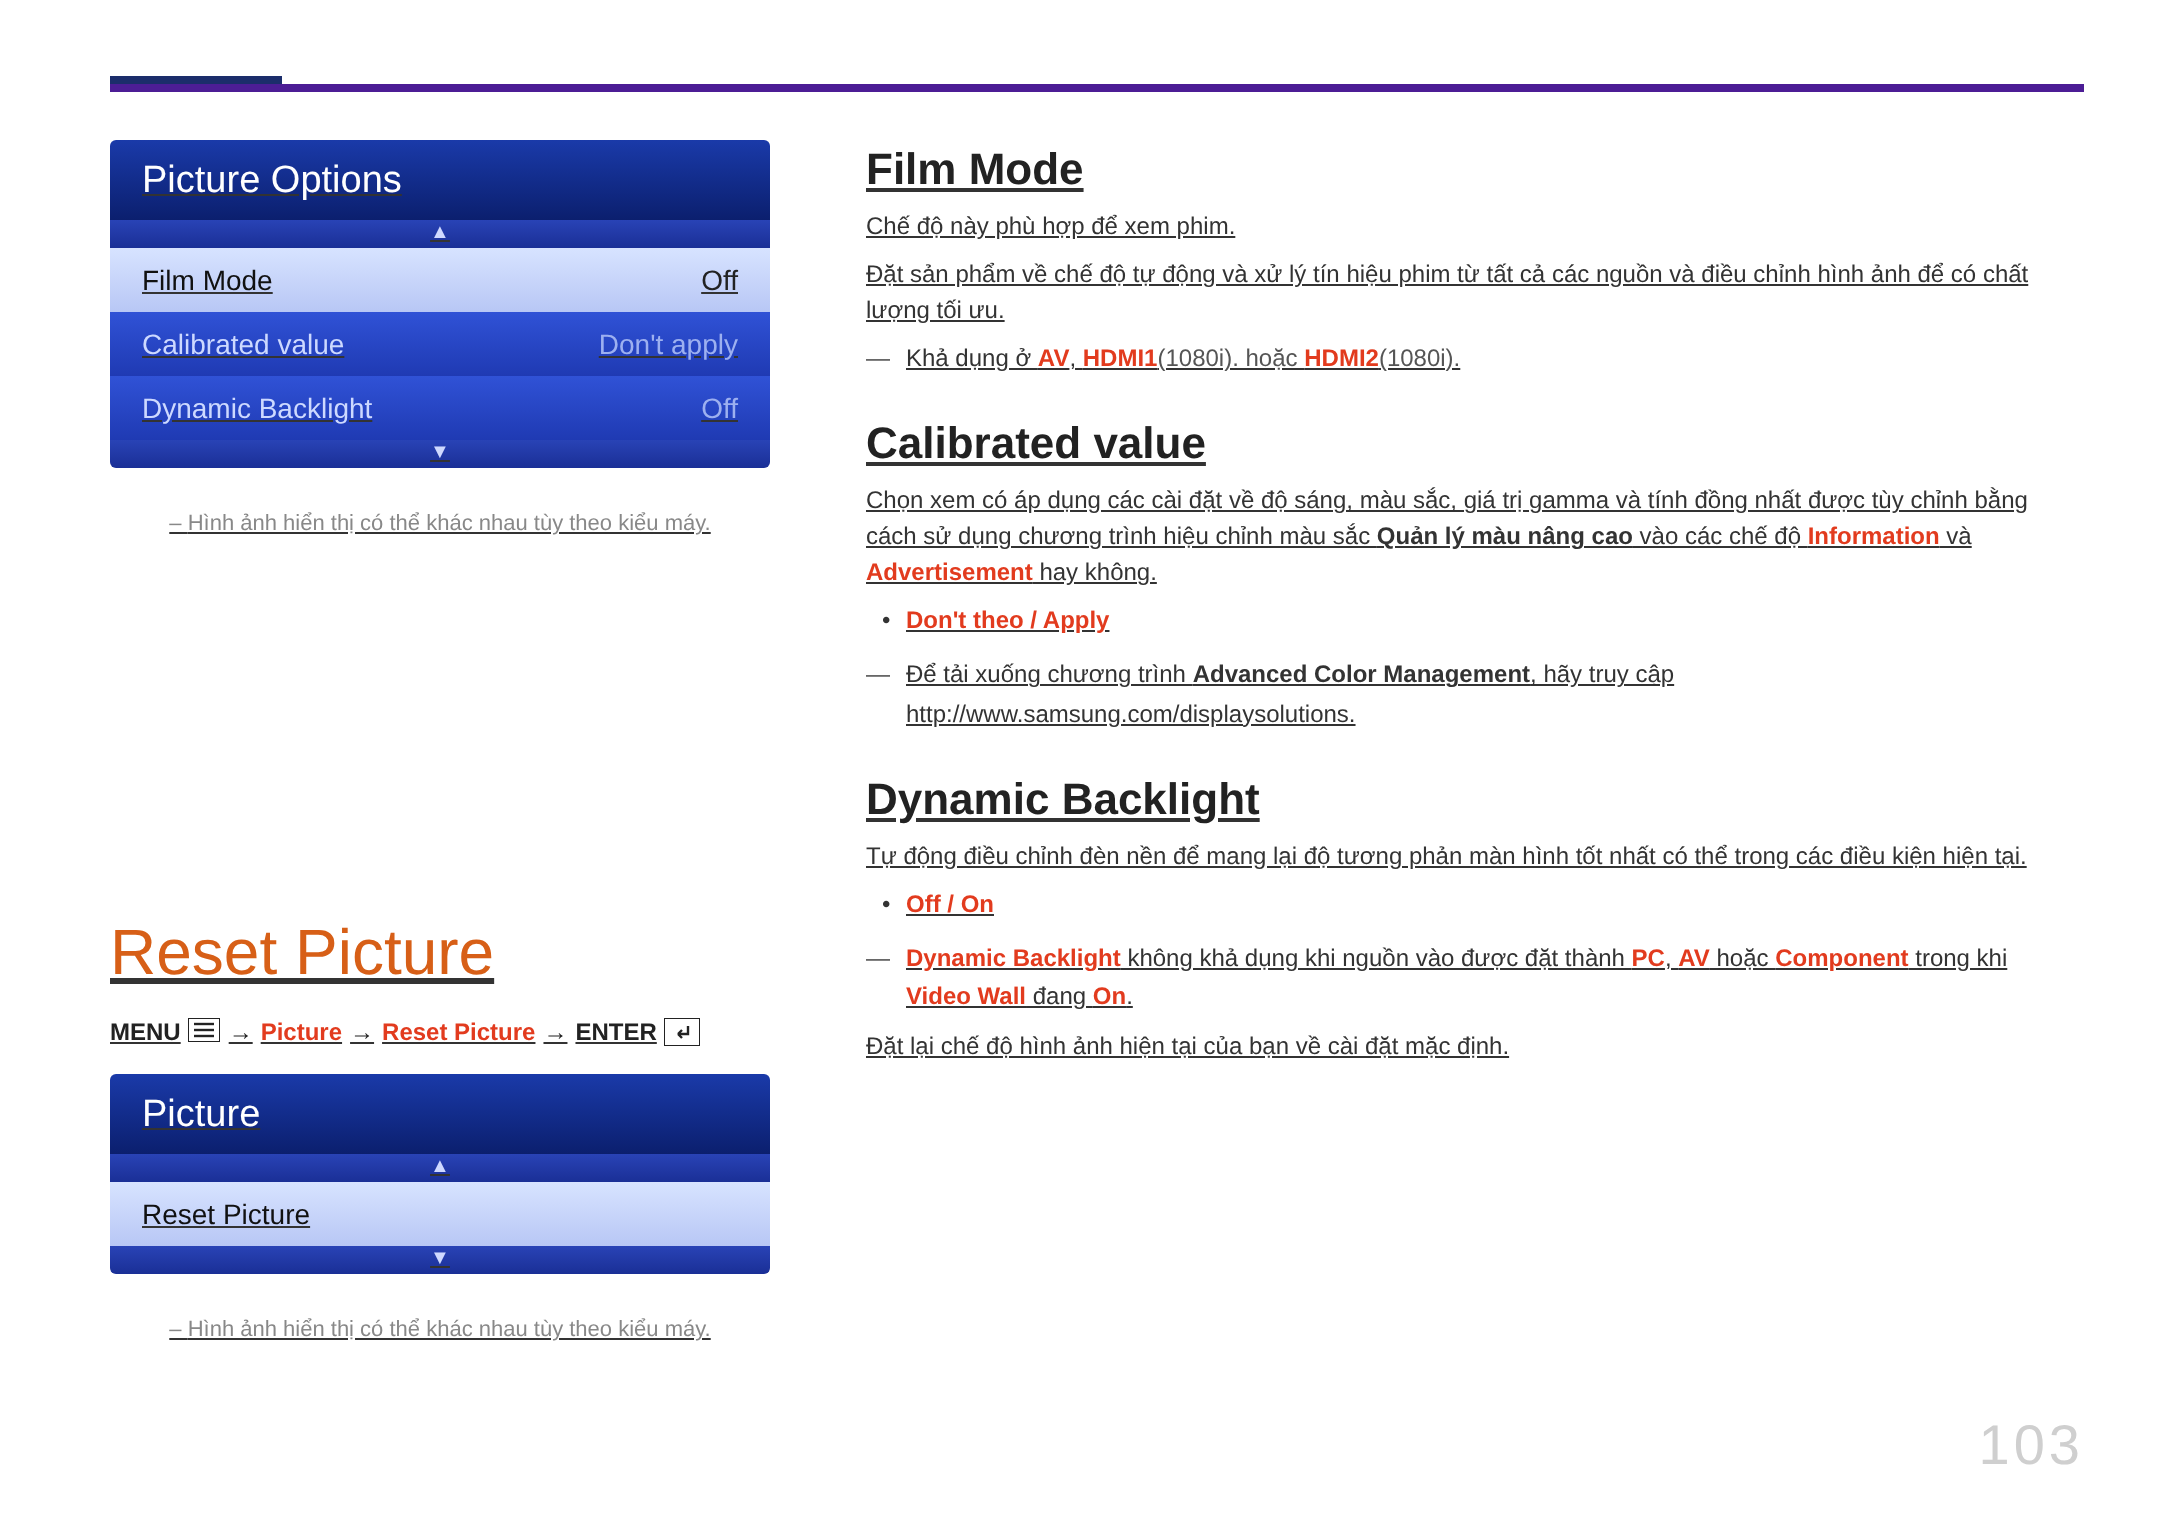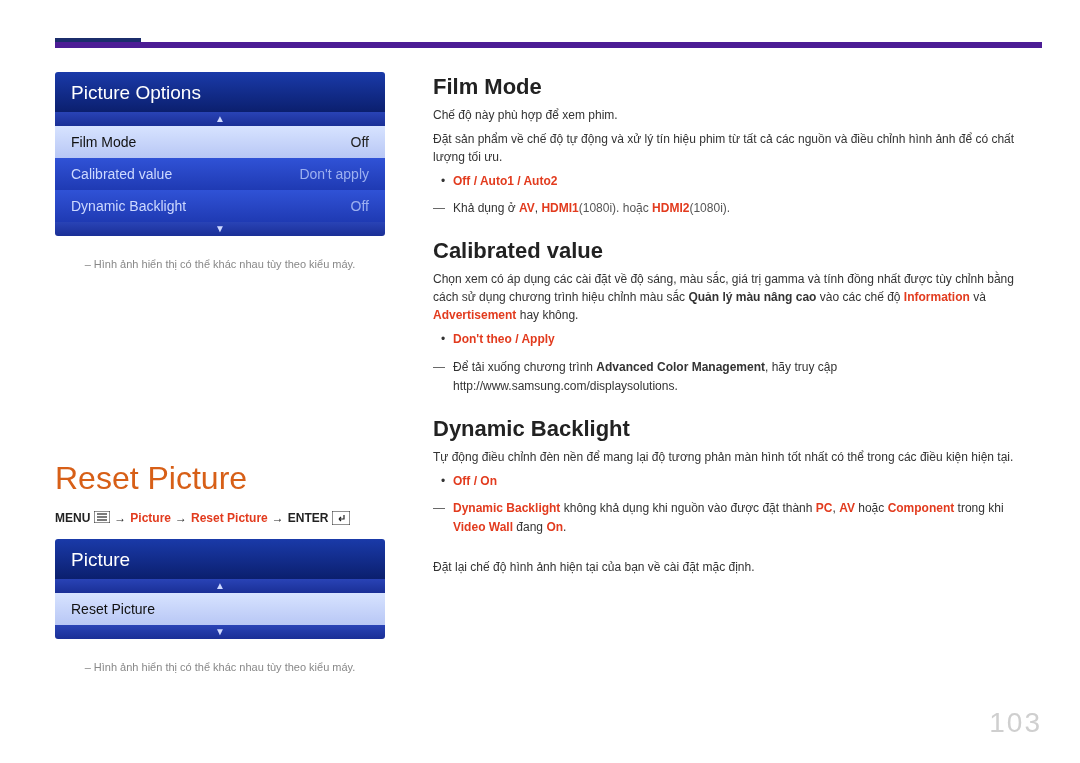--- a/index.html
+++ b/index.html
@@ -11,21 +11,22 @@
     color: #333;
     position: relative;
     overflow: hidden;
   }
   .frame {
     position: absolute;
     left: 55px;
     right: 38px;
     top: 42px;
     bottom: 38px;
-    border-top: 6px solid #4c1d95;
+    border-top: 4px solid #4c1d95;
+    text-decoration: underline;
   }
   .accent {
     position: absolute;
     left: 55px;
     top: 38px;
     width: 86px;
     height: 8px;
     background: #1b2d6b;
   }
   .cols {
@@ -229,23 +230,20 @@
       </div>
 
       <div class="footnote">Hình ảnh hiển thị có thể khác nhau tùy theo kiểu máy.</div>
     </div>
 
     <div class="right">
 
       <h2>Film Mode</h2>
       <p>Chế độ này phù hợp để xem phim.</p>
       <p>Đặt sản phẩm về chế độ tự động và xử lý tín hiệu phim từ tất cả các nguồn và điều chỉnh hình ảnh để có chất lượng tối ưu.</p>
-      <ul>
-          <li><span class="red bold">Off / Auto1 / Auto2</span></li>
-        </ul>
       <div class="dash-note">
         <span>Khả dụng ở </span><span class="red bold">AV</span><span>, </span><span class="red bold">HDMI1</span><span class="muted">(1080i). hoặc </span><span class="red bold">HDMI2</span><span class="muted">(1080i).</span>
       </div>
 
       <h2>Calibrated value</h2>
       <p>
         <span>Chọn xem có áp dụng các cài đặt về độ sáng, màu sắc, giá trị gamma và tính đồng nhất được tùy chỉnh bằng cách sử dụng chương trình hiệu chỉnh màu sắc </span><span class="bold">Quản lý màu nâng cao</span><span> vào các chế độ </span><span class="red bold">Information</span><span> và </span><span class="red bold">Advertisement</span><span> hay không.</span>
       </p>
       <ul>
           <li><span class="red bold">Don't theo / Apply</span></li>
@@ -256,18 +254,18 @@
 
       <h2>Dynamic Backlight</h2>
       <p>Tự động điều chỉnh đèn nền để mang lại độ tương phản màn hình tốt nhất có thể trong các điều kiện hiện tại.</p>
       <ul>
           <li><span class="red bold">Off / On</span></li>
         </ul>
       <div class="dash-note">
         <span class="red bold">Dynamic Backlight</span><span> không khả dụng khi nguồn vào được đặt thành </span><span class="red bold">PC</span><span>, </span><span class="red bold">AV</span><span> hoặc </span><span class="red bold">Component</span><span> trong khi </span><span class="red bold">Video Wall</span><span> đang </span><span class="red bold">On</span><span>.</span>
       </div>
 
-      <p style="margin-top:20px">Đặt lại chế độ hình ảnh hiện tại của bạn về cài đặt mặc định.</p>
+      <p style="margin-top:6px">Đặt lại chế độ hình ảnh hiện tại của bạn về cài đặt mặc định.</p>
     </div>
   </div>
 </div>
 
 <div class="pagenum">103</div>
 
 </body></html>

